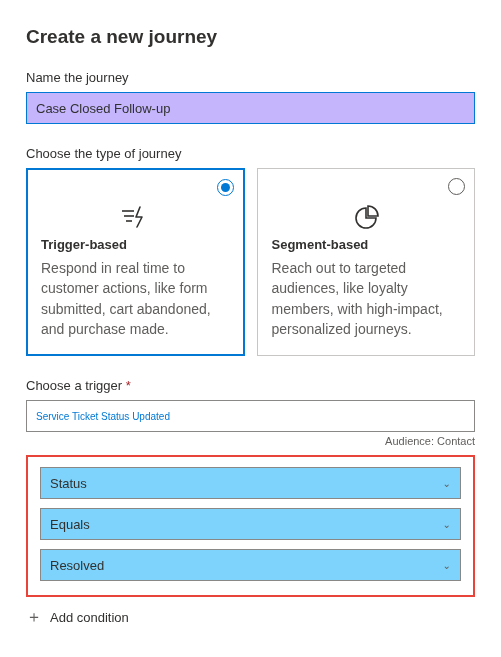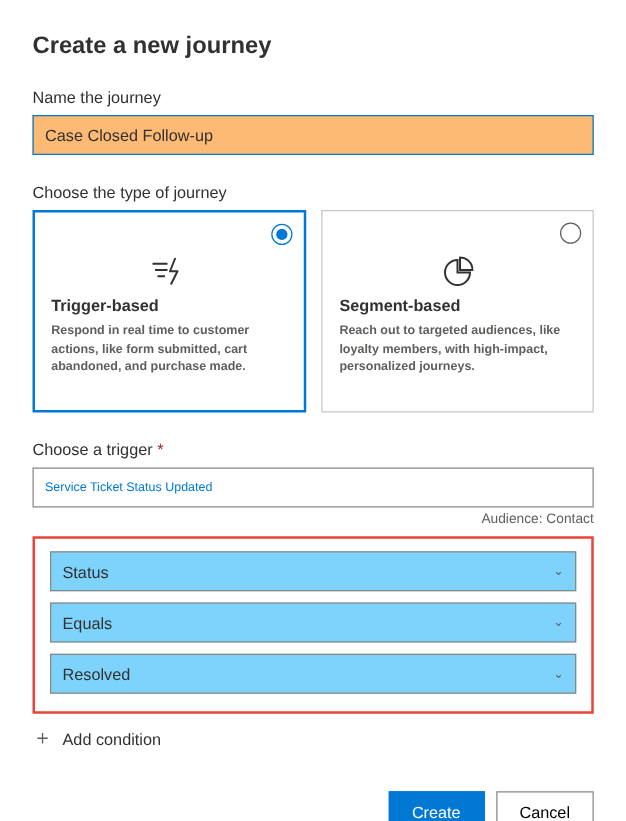--- a/index.html
+++ b/index.html
@@ -24,21 +24,21 @@
     margin: 0 0 7px 0;
     color: #323130;
   }
   .text-input {
     width: 100%;
     height: 32px;
     padding: 0 9px;
     font-family: inherit;
     font-size: 13px;
     border: 1px solid #0078d4;
-    background: #fdba74;
+    background: #c4b5fd;
     color: #323130;
   }
   .section-gap { height: 22px; }
 
   .cards { display: flex; gap: 12px; }
   .card {
     position: relative;
     flex: 1;
     border: 1px solid #c8c6c4;
     padding: 36px 14px 16px 14px;
@@ -63,21 +63,21 @@
     border-radius: 50%;
     background: #0078d4;
   }
   .card-icon {
     display: flex;
     justify-content: center;
     margin-bottom: 6px;
     height: 26px;
   }
   .card-title { font-weight: 600; font-size: 13px; margin-bottom: 6px; }
-  .card-desc  { font-size: 10px; color: #605e5c; line-height: 1.45; font-weight: bold; }
+  .card-desc  { font-size: 14px; color: #605e5c; line-height: 1.45; }
 
   .required { color: #a4262c; }
 
   .trigger-input {
     width: 100%;
     height: 32px;
     border: 1px solid #8a8886;
     display: flex;
     align-items: center;
     padding: 0 9px;

